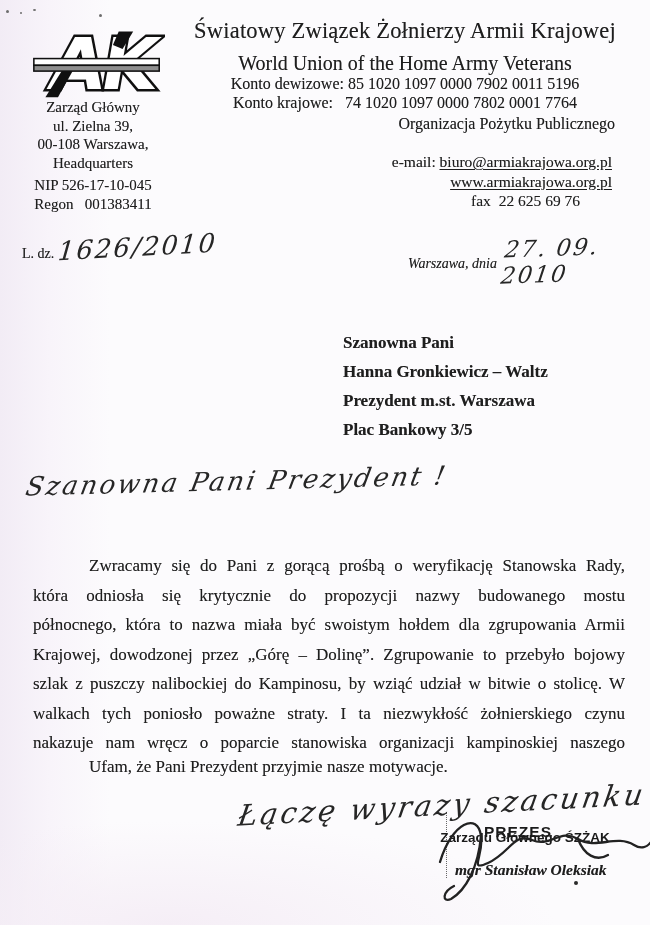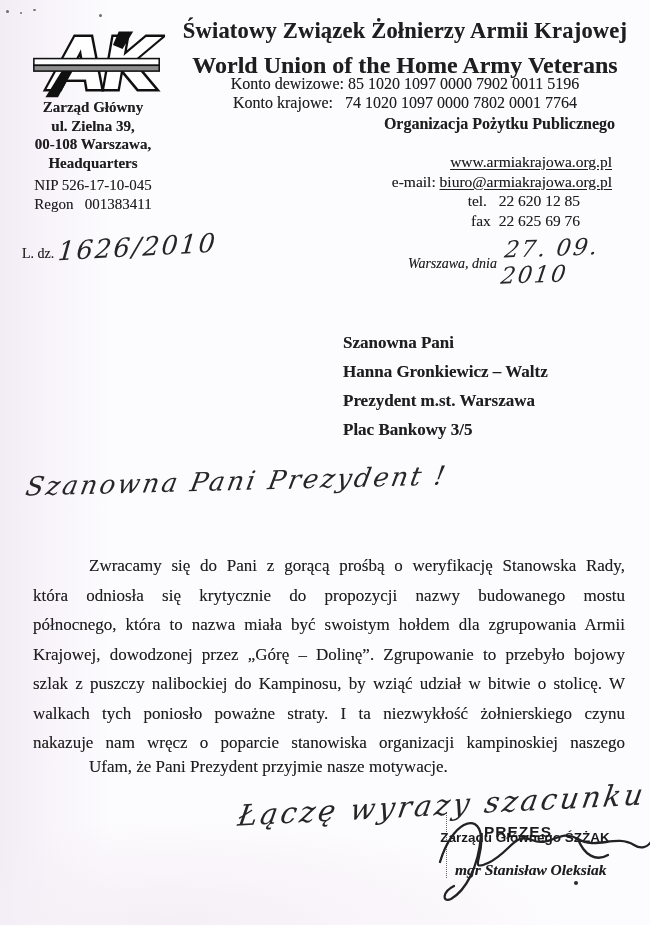--- a/index.html
+++ b/index.html
@@ -15,26 +15,26 @@
   }
   
   .tint-left{position:absolute;left:0;top:0;width:110px;height:100%;
     background:linear-gradient(90deg,#f2ecf5 0%,#f8f4fa 45%,rgba(252,251,253,0) 100%);
     pointer-events:none;}
   .tint-bottom{position:absolute;left:0;top:820px;width:560px;height:105px;
     background:radial-gradient(ellipse at 30% 100%,#f5eef6 0%,rgba(252,251,253,0) 70%);
     pointer-events:none;}
   .abs{position:absolute;}
   .ink{color:#1e1e1e;text-shadow:0 0 .4px rgba(30,30,30,.45);}
-  .b{font-weight:bold;}
+  .b{font-weight:normal;}
   .center{text-align:center;}
   .right{text-align:right;}
 
   .title-pl{left:165px;top:18px;width:480px;font-size:22.5px;letter-spacing:.2px;}
-  .title-en{left:165px;top:52px;width:480px;font-size:24px;}
+  .title-en{left:165px;top:52px;width:480px;font-size:20px;}
   .konto{left:165px;top:74px;width:480px;font-size:16px;line-height:19px;}
   .konto .num{display:inline-block;min-width:250px;text-align:left;}
 
   .addr{left:8px;top:98px;width:170px;font-size:15px;line-height:18.5px;text-align:center;}
   .nipline{left:8px;top:176px;width:170px;font-size:15px;line-height:19px;text-align:center;font-weight:normal;}
 
   .opp{left:300px;top:115px;width:315px;font-size:16px;}
   .contact{left:300px;top:152px;width:312px;font-size:15.5px;line-height:19.5px;}
   .contact .lnk{text-decoration:underline;text-underline-offset:2px;}
   .telrow{padding-right:32px;}
@@ -105,23 +105,22 @@
     <div>00-108 Warszawa,</div>
     <div>Headquarters</div>
   </div>
   <div class="abs ink nipline">
     <div>NIP 526-17-10-045</div>
     <div><span>Regon</span>&nbsp;&nbsp;&nbsp;<span>001383411</span></div>
   </div>
 
   <div class="abs ink b right opp">Organizacja Pożytku Publicznego</div>
   <div class="abs ink right contact">
+    <div><span>e-mail:</span> <span class="lnk">biuro@armiakrajowa.org.pl</span></div>
     <div><span class="lnk">www.armiakrajowa.org.pl</span></div>
-    <div><span>e-mail:</span> <span class="lnk">biuro@armiakrajowa.org.pl</span></div>
-    <div class="telrow"><span>tel.</span>&nbsp;&nbsp; <span>22 620 12 85</span></div>
     <div class="telrow"><span>fax</span>&nbsp; <span>22 625 69 76</span></div>
   </div>
 
   <div class="abs ink ldz-label">L. dz.</div>
   <div class="abs hand ldz-num">1626/2010</div>
   <div class="abs ink dateline-prefix">Warszawa, dnia</div>
   <div class="abs hand dateline-date">27. 09. 2010</div>
 
   <div class="abs ink recipient">
     <div>Szanowna Pani</div>

